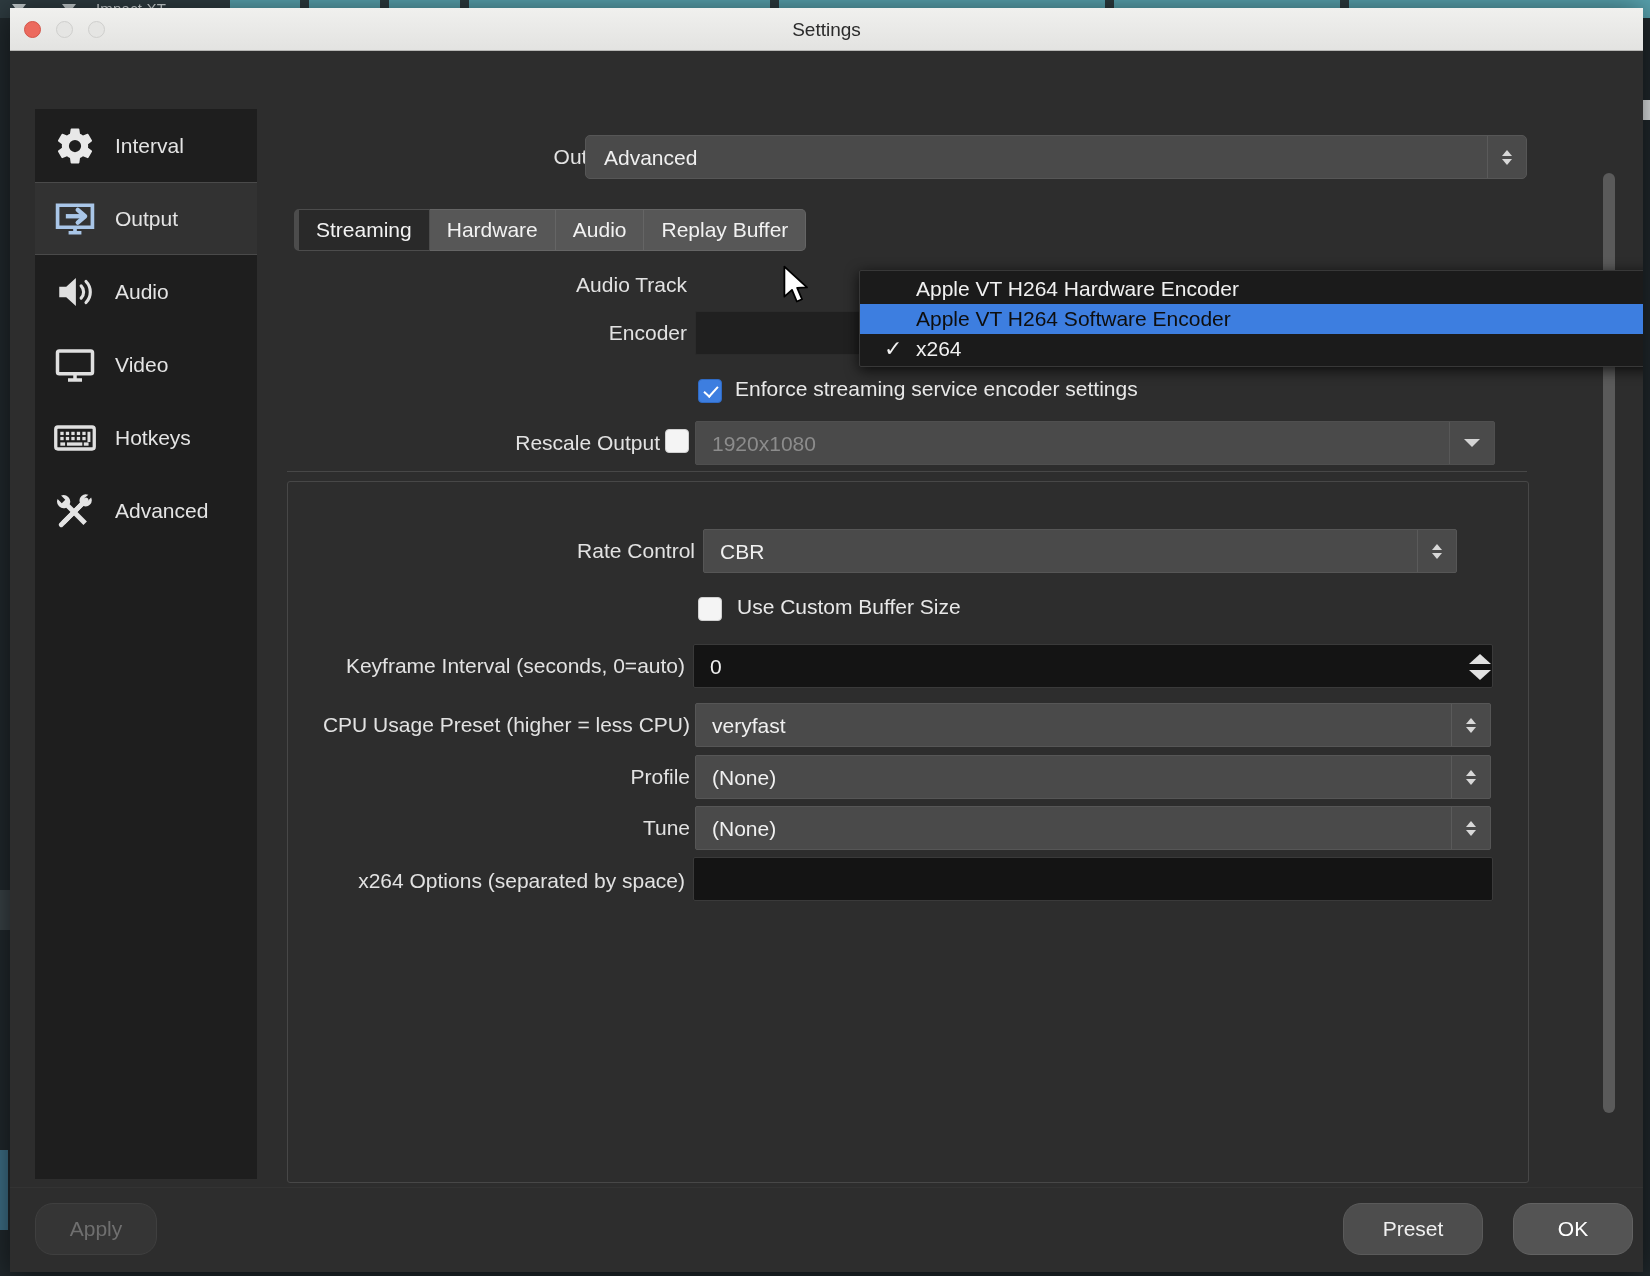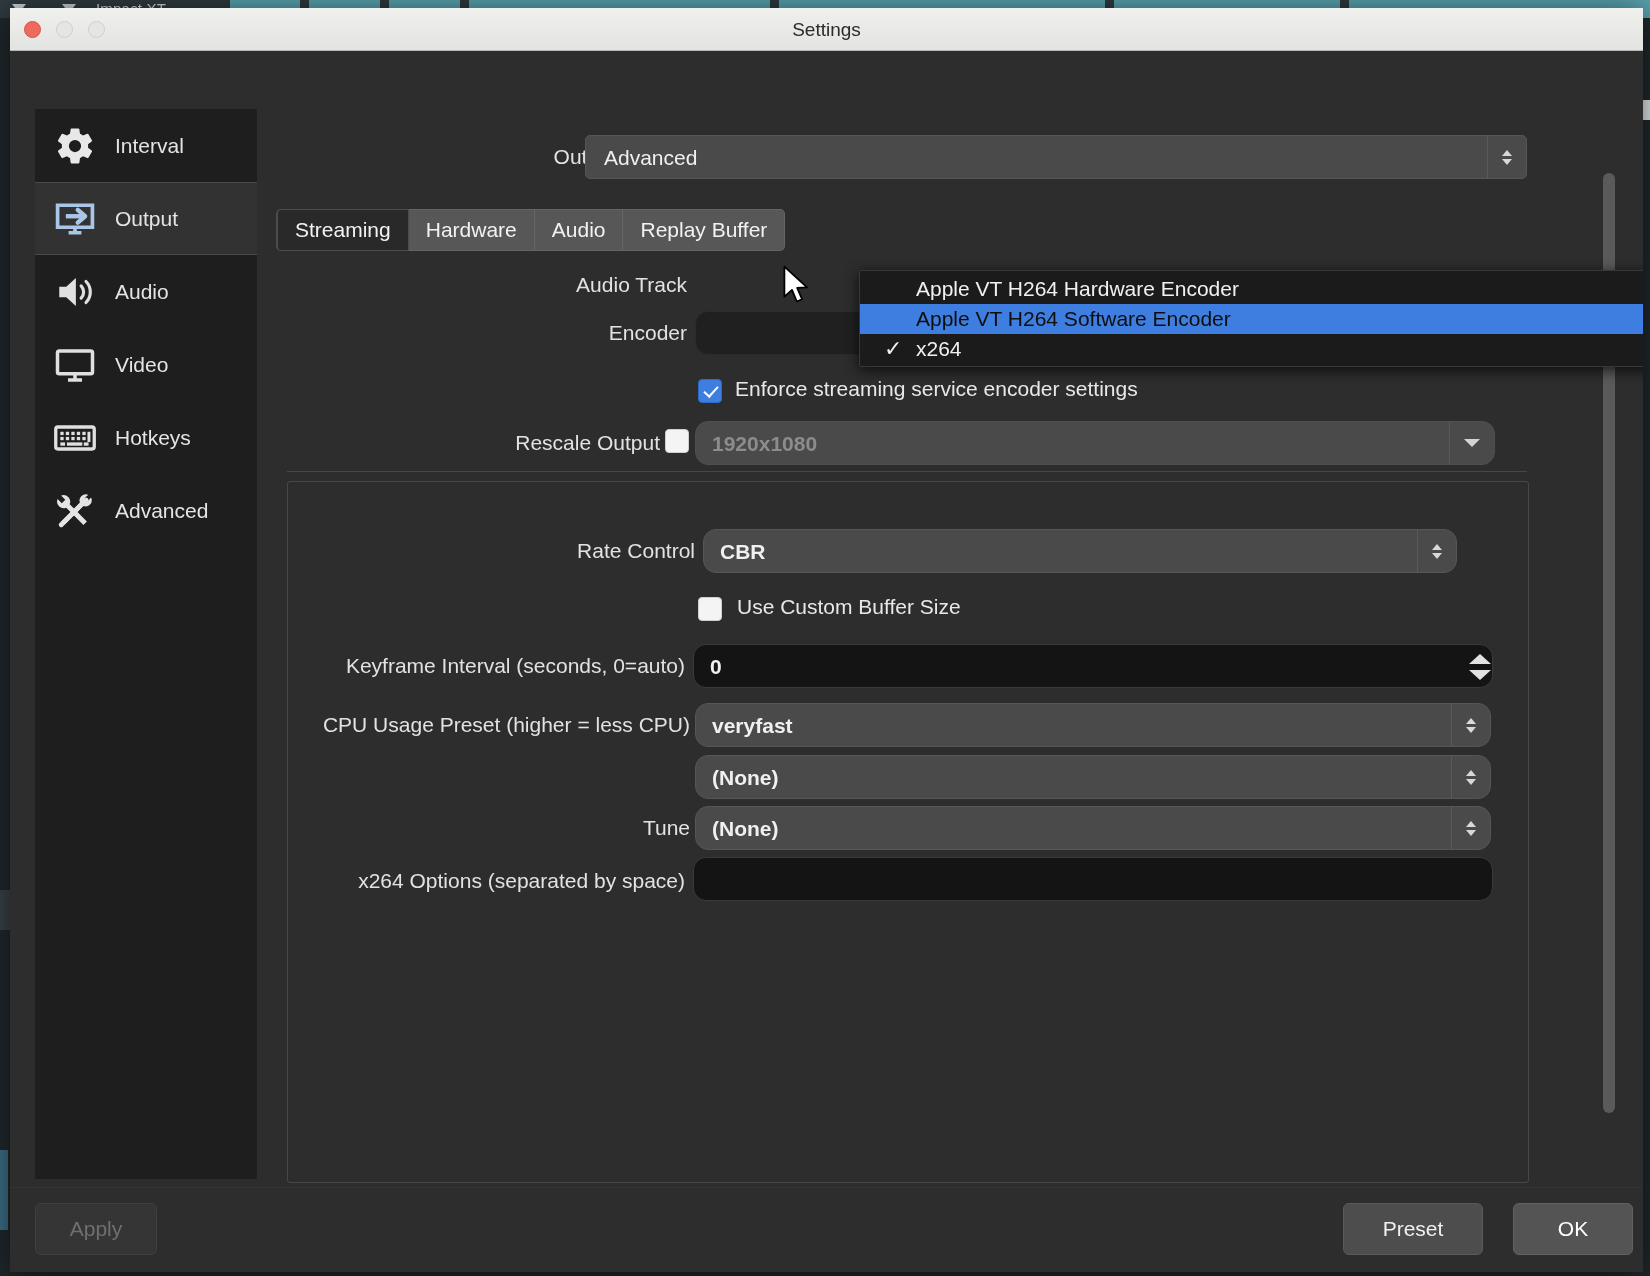--- a/index.html
+++ b/index.html
@@ -236,22 +236,23 @@
     align-items: center;
     font-size: 21px;
     color: #f2f2f2;
     background: #575757;
     border: 1px solid #656565;
     border-left: none;
     box-sizing: border-box;
     cursor: default;
   }
   .tab:first-child {
-    border-left: 2px solid #be185d;
+    border-left: 5px solid #be185d;
     border-radius: 5px 0 0 5px;
+    margin-left: 18px;
   }
   .tab:last-child { border-radius: 0 5px 5px 0; }
   .tab.active {
     background: #292929;
     border-color: #4c4c4c;
   }
 
   
   #form {
     position: absolute;
@@ -271,23 +272,22 @@
     font-size: 21px;
     color: #e2e2e2;
     white-space: nowrap;
   }
   .field {
     position: absolute;
     left: 430px;
     top: 0;
     width: 800px;
     height: 44px;
-    border-radius: 13px;
+    border-radius: 2px;
     box-sizing: border-box;
-    font-weight: bold;
   }
   .field.combo {
     background: #4a4a4a;
     border: 1px solid #565656;
   }
   .field.input {
     background: #141414;
     border: 1px solid #3a3a3a;
   }
   .field.disabled {
@@ -450,21 +450,21 @@
   
   #footer {
     position: absolute;
     left: 0; right: 0;
     bottom: 0;
     height: 86px;
   }
   .btn {
     position: absolute;
     height: 52px;
-    border-radius: 6px;
+    border-radius: 18px;
     display: flex;
     align-items: center;
     justify-content: center;
     font-size: 21px;
     box-sizing: border-box;
     cursor: default;
   }
   #btn-apply {
     left: 25px; top: 16px;
     width: 122px;
@@ -696,20 +696,21 @@
           <div class="field combo" style="top:0px;left:430px;width:796px">
             <span class="field-value">veryfast</span>
             <span class="stepper">
               <i class="up"></i>
                 <i class="down"></i>
             </span>
           </div>
         </div>
 
         <div class="row" style="height:51px">
+          <div class="row-label" style="top:10px;width:425px">Profile</div>
           <div class="field combo" style="top:0px;left:430px;width:796px">
             <span class="field-value">(None)</span>
             <span class="stepper">
               <i class="up"></i>
                 <i class="down"></i>
             </span>
           </div>
         </div>
 
         <div class="row" style="height:51px">

